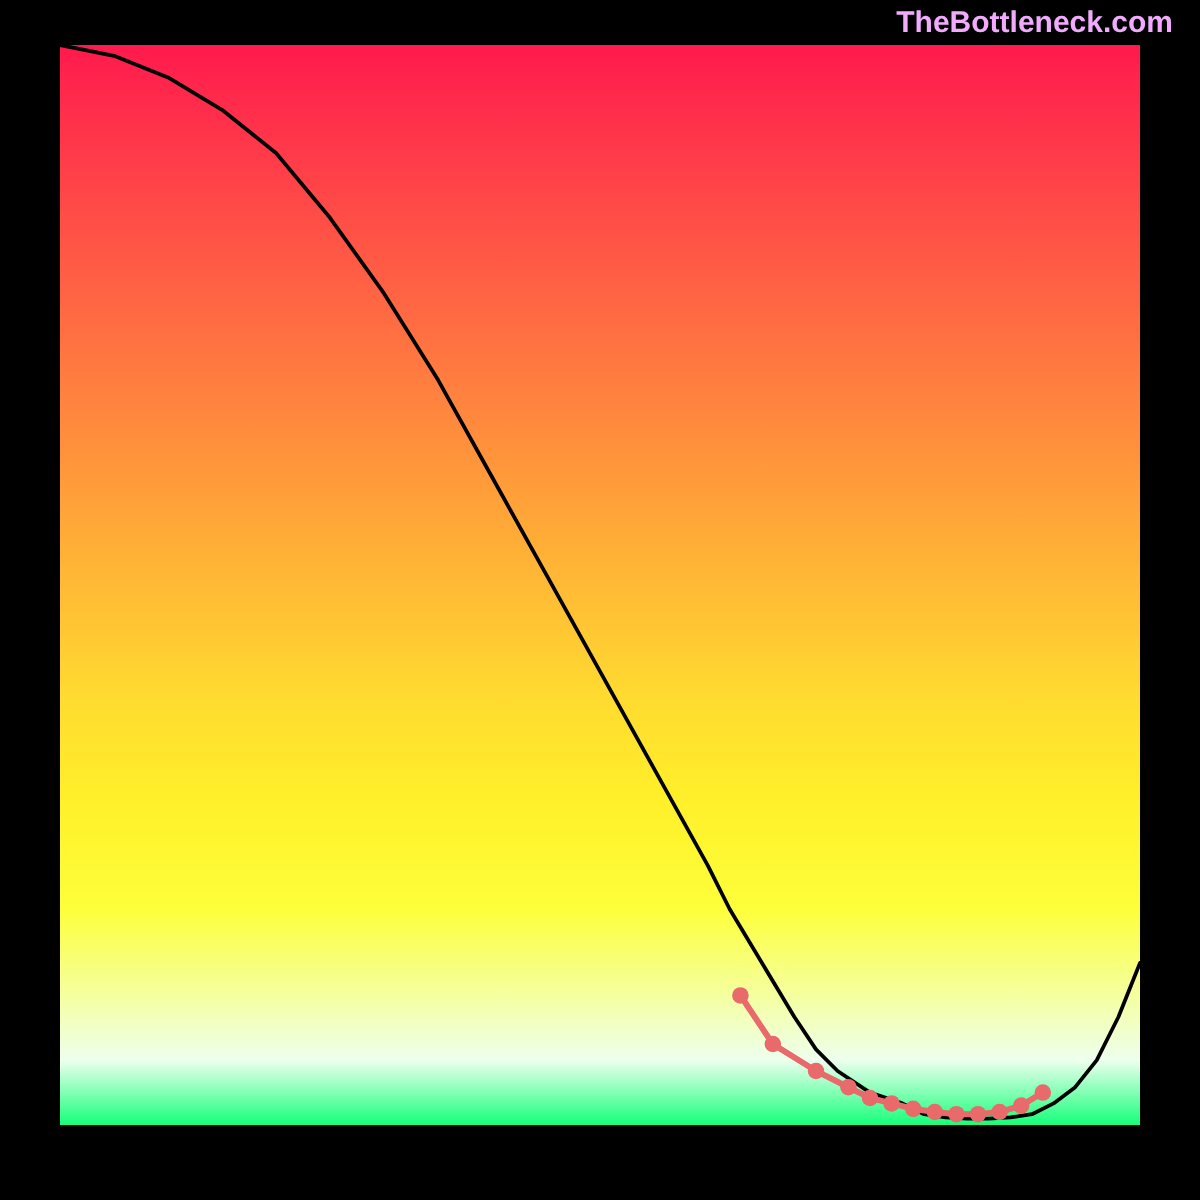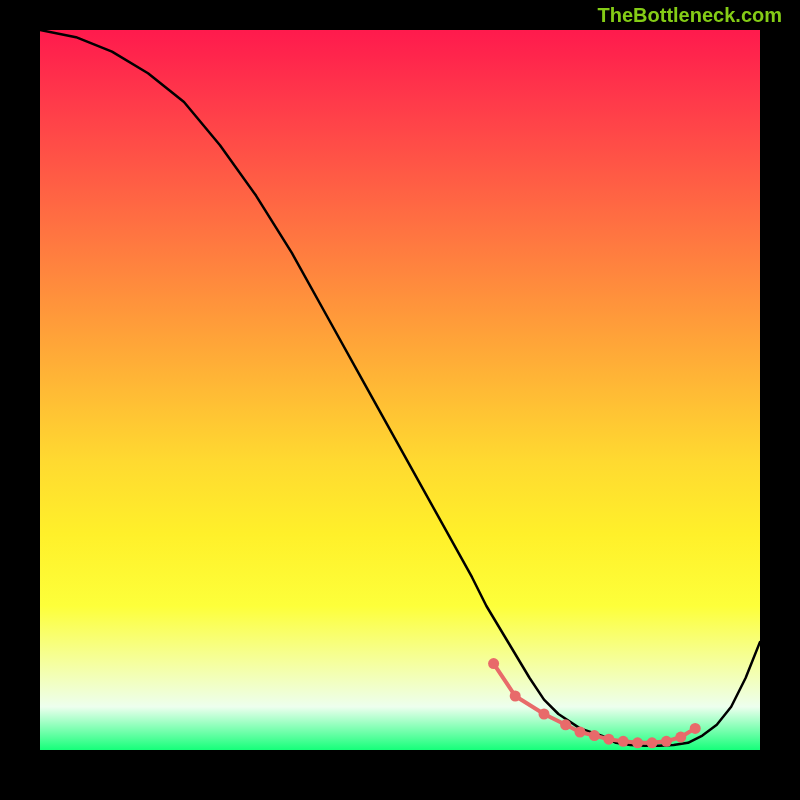--- a/index.html
+++ b/index.html
@@ -8,21 +8,21 @@
     height: 800px;
     background: #000;
     position: relative;
     font-family: Arial, sans-serif;
     overflow: hidden;
   }
   .watermark {
     position: absolute;
     top: 4px;
     right: 18px;
-    color: #84cc16;
+    color: #f0abfc;
     font-size: 20px;
     font-weight: bold;
     z-index: 10;
   }
   .plot-area {
     position: absolute;
     left: 40px;
     top: 30px;
     width: 720px;
     height: 720px;

